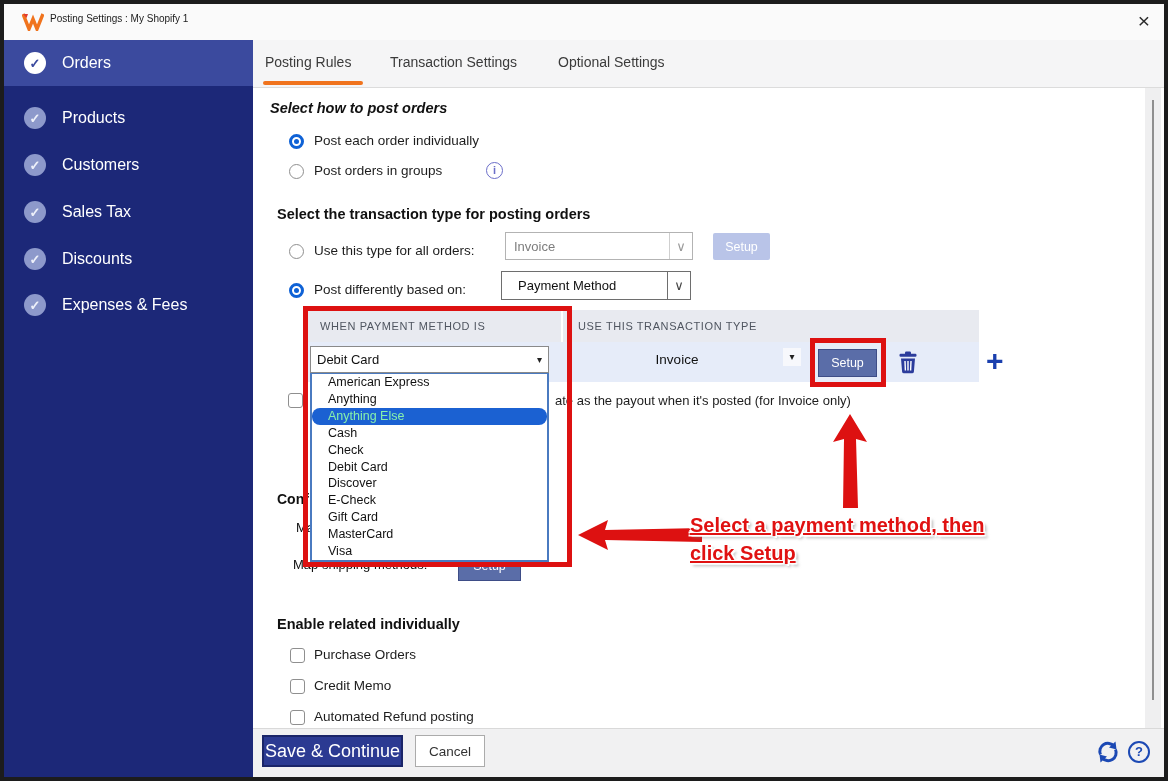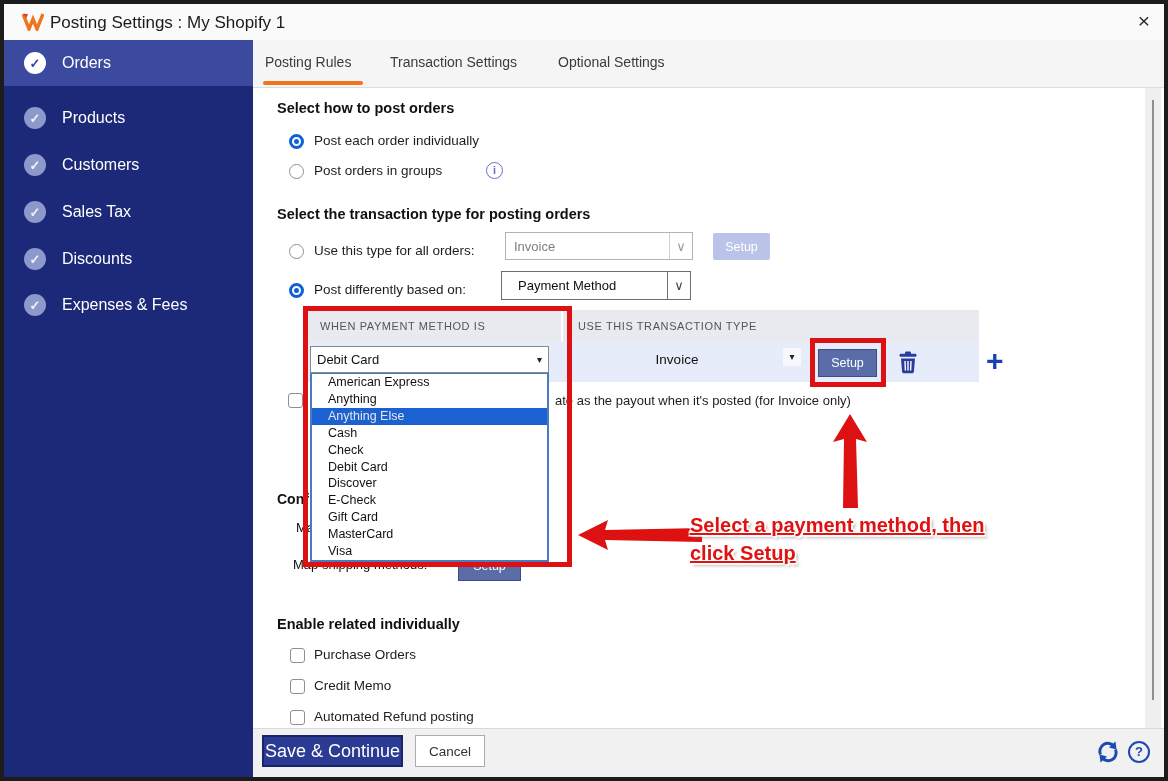--- a/index.html
+++ b/index.html
@@ -3,21 +3,21 @@
 <meta charset="utf-8">
 <style>
   html,body{margin:0;padding:0;}
   body{font-family:"Liberation Sans",sans-serif;background:#555;}
   .frame{position:relative;width:1168px;height:781px;background:#1c1c1c;overflow:hidden;}
   .win{position:absolute;left:4px;top:4px;width:1160px;height:773px;background:#fff;overflow:hidden;}
   .abs{position:absolute;}
 
   
   .titlebar{position:absolute;left:0;top:0;width:1160px;height:36px;background:#fafafa;border-bottom:1px solid #e2e2e2;}
-  .title-text{position:absolute;left:46px;top:9px;font-size:17px;color:#1b1b1b;}
+  .title-text{position:absolute;left:46px;top:9px;font-size:10px;color:#1b1b1b;}
   .close-btn{position:absolute;right:14px;top:5px;font-size:21px;color:#2b2b2b;cursor:pointer;line-height:24px;}
 
   
   .sidebar{position:absolute;left:0;top:36px;width:249px;height:737px;background:#1c2878;}
   .side-item{position:absolute;left:0;width:249px;height:44px;display:flex;align-items:center;padding-left:20px;box-sizing:border-box;gap:16px;color:#fff;font-size:16px;cursor:pointer;}
   .side-item.active{background:#3b4a9e;}
   .side-ic{width:22px;height:22px;border-radius:50%;background:#8d99cb;color:#eef1fa;display:flex;align-items:center;justify-content:center;font-size:13px;font-weight:bold;flex:0 0 22px;}
   .side-item.active .side-ic{background:#ffffff;color:#3b4a9e;}
 
   
@@ -45,21 +45,21 @@
   .btn-setup{position:absolute;background:#5a6da8;border:1px solid #3e4d87;color:#fff;font-size:12.5px;display:flex;align-items:center;justify-content:center;box-sizing:border-box;cursor:pointer;}
 
   .hdr-cell{position:absolute;height:32px;background:#e8eaf0;display:flex;align-items:center;padding-left:15px;box-sizing:border-box;font-size:11px;letter-spacing:.6px;color:#4f5560;}
   .map-row{position:absolute;background:#e6ecf9;}
 
   .combo{position:absolute;background:#fff;border:1px solid #8a8a8a;box-sizing:border-box;font-size:13px;color:#111;display:flex;align-items:center;padding-left:6px;cursor:pointer;}
   .combo .arr{position:absolute;right:6px;font-size:10px;color:#222;}
 
   .list{position:absolute;background:#fff;border:2px solid #4a7ac0;box-sizing:border-box;z-index:30;}
   .list-item{font-size:12.5px;color:#111;line-height:16.9px;padding-left:16px;white-space:nowrap;cursor:pointer;}
-  .list-item.sel{background:#1b61d2;color:#e5e5e5;}
+  .list-item.sel{background:#1b61d2;color:#86efac;border-radius:8px;}
 
   .red-box{position:absolute;border:5px solid #dd1111;box-sizing:border-box;z-index:40;pointer-events:none;}
   .annotation{position:absolute;z-index:45;font-size:20px;font-weight:bold;color:#e01111;line-height:28px;text-decoration:underline;text-decoration-thickness:2px;
     text-shadow:-1.5px -1.5px 0 #fff,1.5px -1.5px 0 #fff,-1.5px 1.5px 0 #fff,1.5px 1.5px 0 #fff,3px 3px 3px rgba(120,120,120,.55);}
   .red-arrow{position:absolute;z-index:44;}
 
   .plus-ic{position:absolute;color:#1a3fae;font-size:30px;font-weight:900;line-height:30px;cursor:pointer;}
 
   
   .footer{position:absolute;left:249px;top:724px;width:911px;height:49px;background:#f1f1f2;border-top:1px solid #d9d9d9;box-sizing:border-box;}
@@ -115,21 +115,21 @@
       </div>
     </div>
 
     <div class="tabbar">
       <div class="tab" style="left:12px;">Posting Rules</div>
       <div class="tab" style="left:137px;">Transaction Settings</div>
       <div class="tab" style="left:305px;">Optional Settings</div>
       <div class="tab-underline" style="left:10px;width:100px;"></div>
     </div>
 
-    <div class="h-bold" style="left:273px;top:96px;">Select how to post orders</div>
+    <div class="h-bold" style="left:266px;top:96px;font-style:italic;">Select how to post orders</div>
 
     <div class="radio sel" style="left:285px;top:130px;"></div>
     <div class="lbl" style="left:310px;top:129px;">Post each order individually</div>
 
     <div class="radio" style="left:285px;top:160px;"></div>
     <div class="lbl" style="left:310px;top:159px;">Post orders in groups</div>
     <div class="info-ic" style="left:482px;top:158px;">i</div>
 
     <div class="h-bold" style="left:273px;top:202px;">Select the transaction type for posting orders</div>
 

